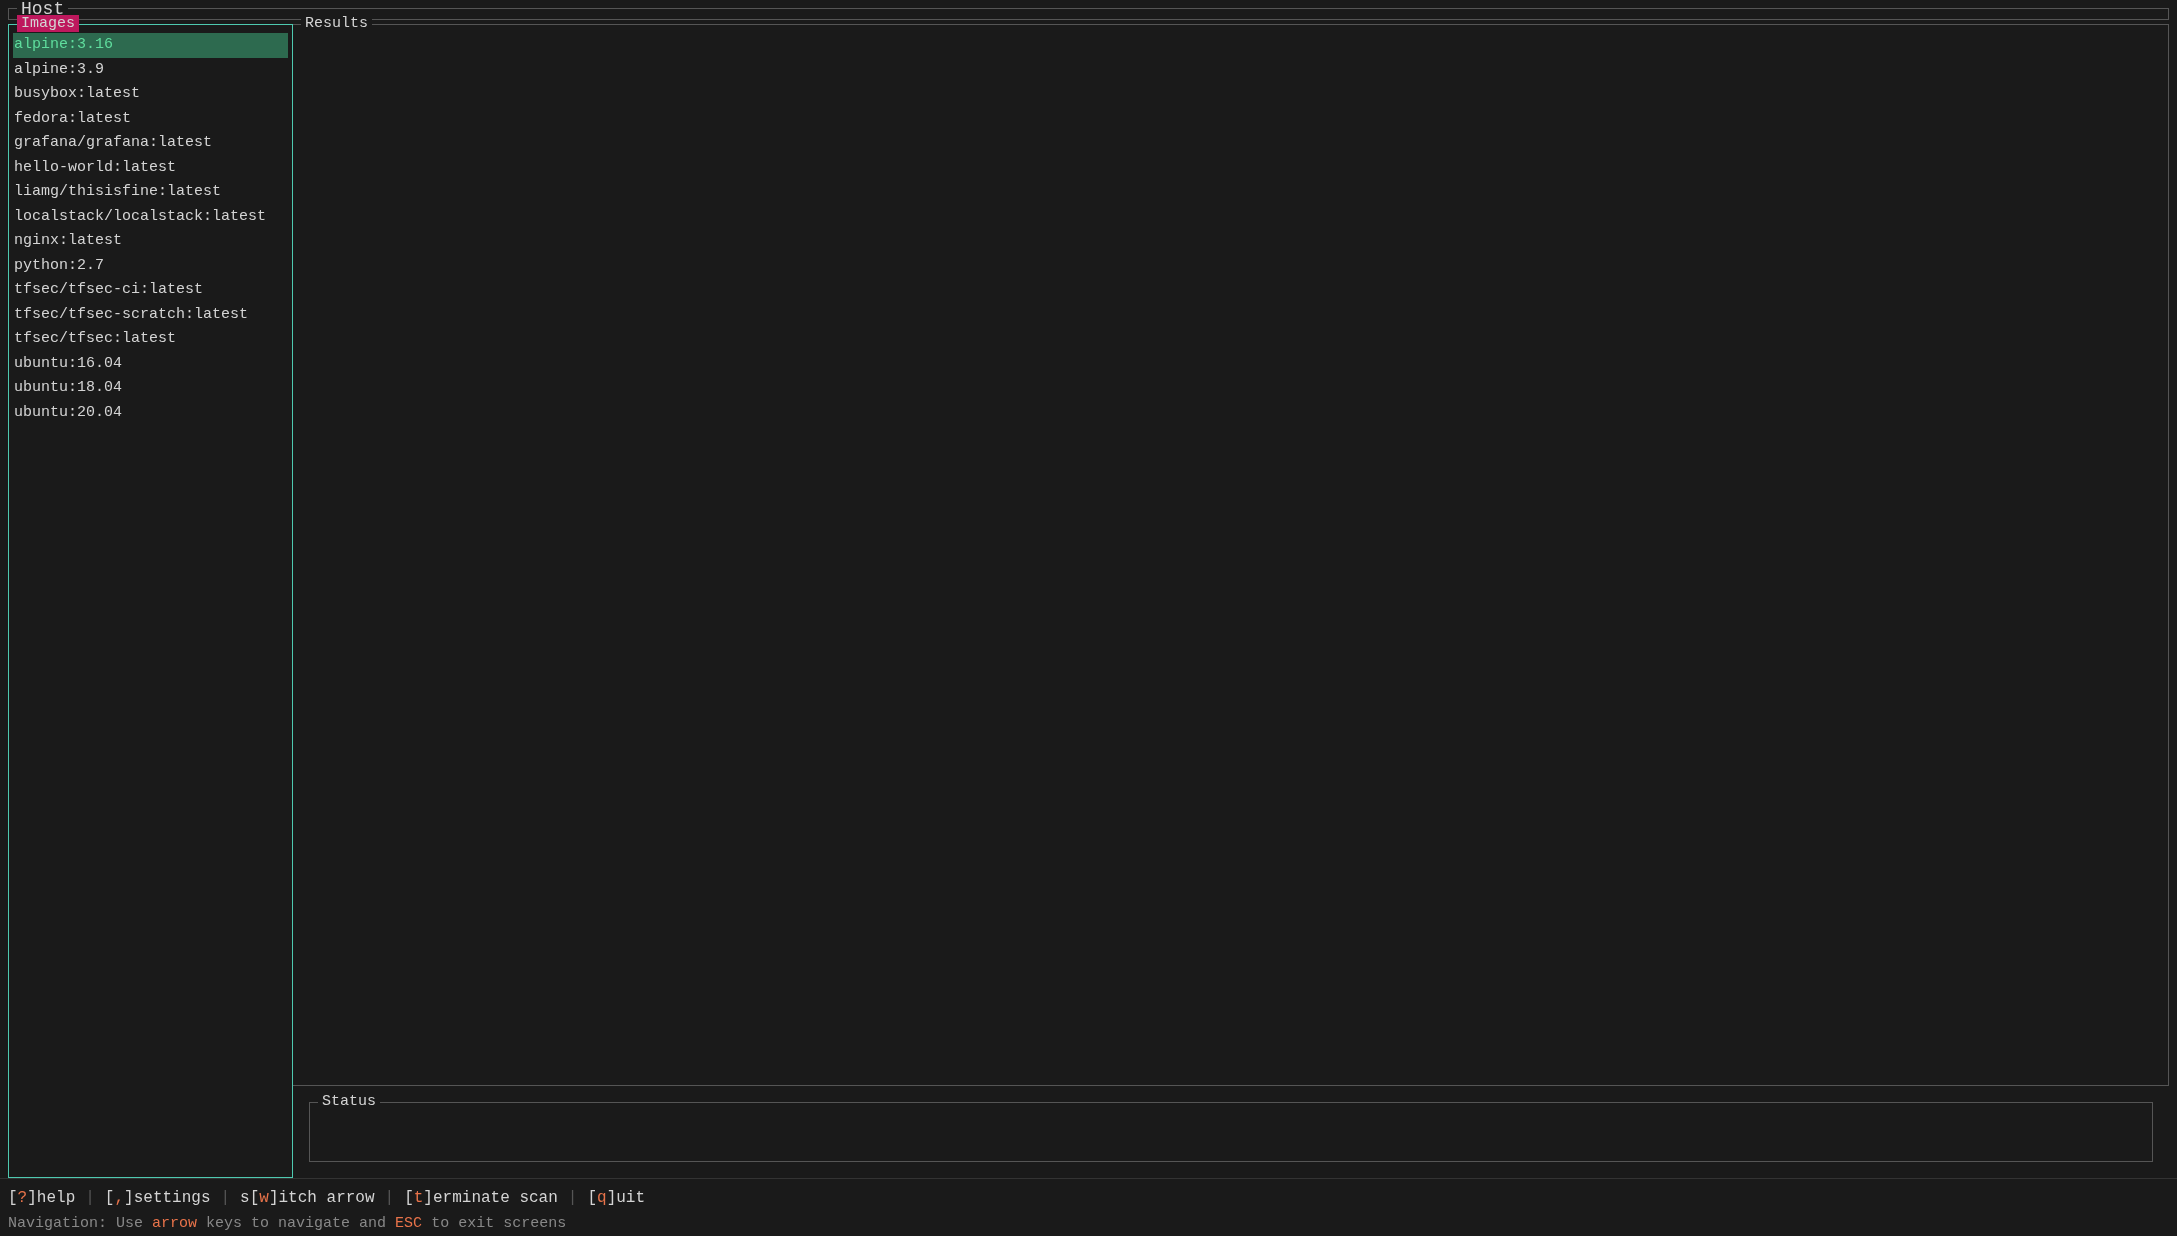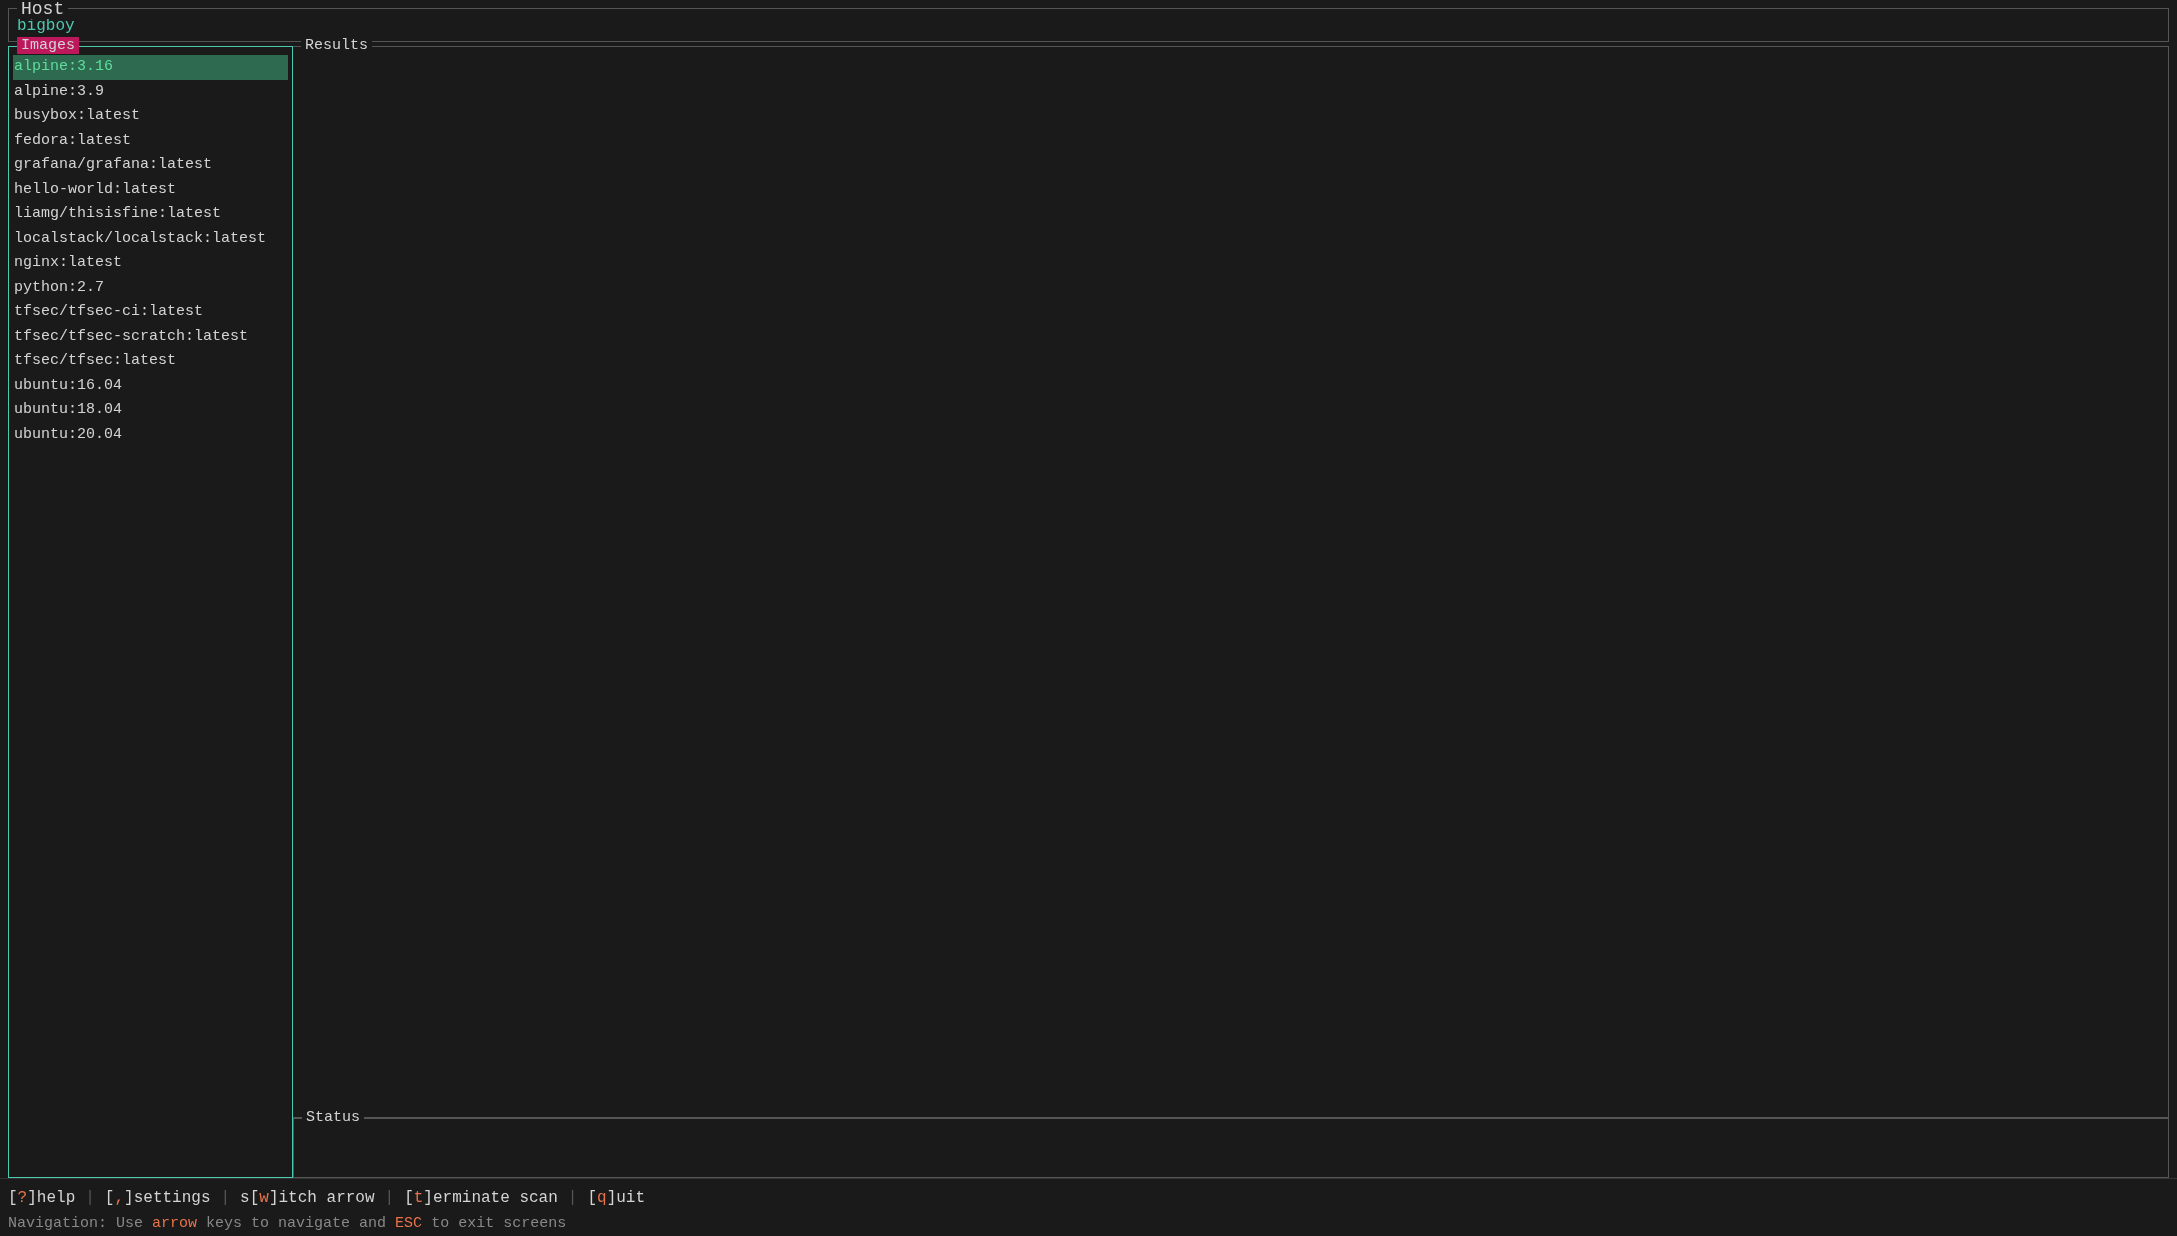--- a/index.html
+++ b/index.html
@@ -115,21 +115,21 @@
       flex: 1;
       padding: 8px;
     }
 
     .status-panel {
       border: 1px solid #555;
       border-top: 1px solid #555;
       height: 60px;
       position: relative;
       flex-shrink: 0;
-      margin: 0;
+      margin: 16px;
     }
 
     .status-panel .section-label {
       position: absolute;
       top: -10px;
       left: 8px;
       background: #1a1a1a;
       padding: 0 4px;
       color: #d4d4d4;
       font-size: 15px;
@@ -185,21 +185,20 @@
     }
     ::-webkit-scrollbar-thumb {
       background: #444;
     }
   </style>
 </head>
 <body>
 
 <div class="host-section">
   <span class="section-label">Host</span>
-  <div class="host-value">bigboy</div>
 </div>
 
 <div class="main-panels">
 
   <div class="images-panel">
     <span class="section-label">Images</span>
     <div class="images-list" id="images-list">
 
     <div class="image-item selected">alpine:3.16</div>
         <div class="image-item">alpine:3.9</div>

